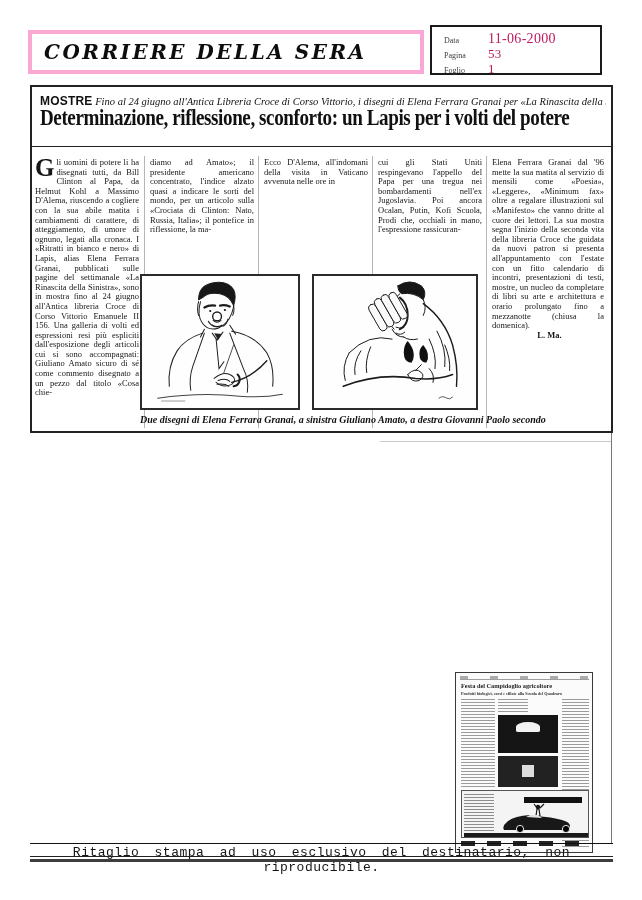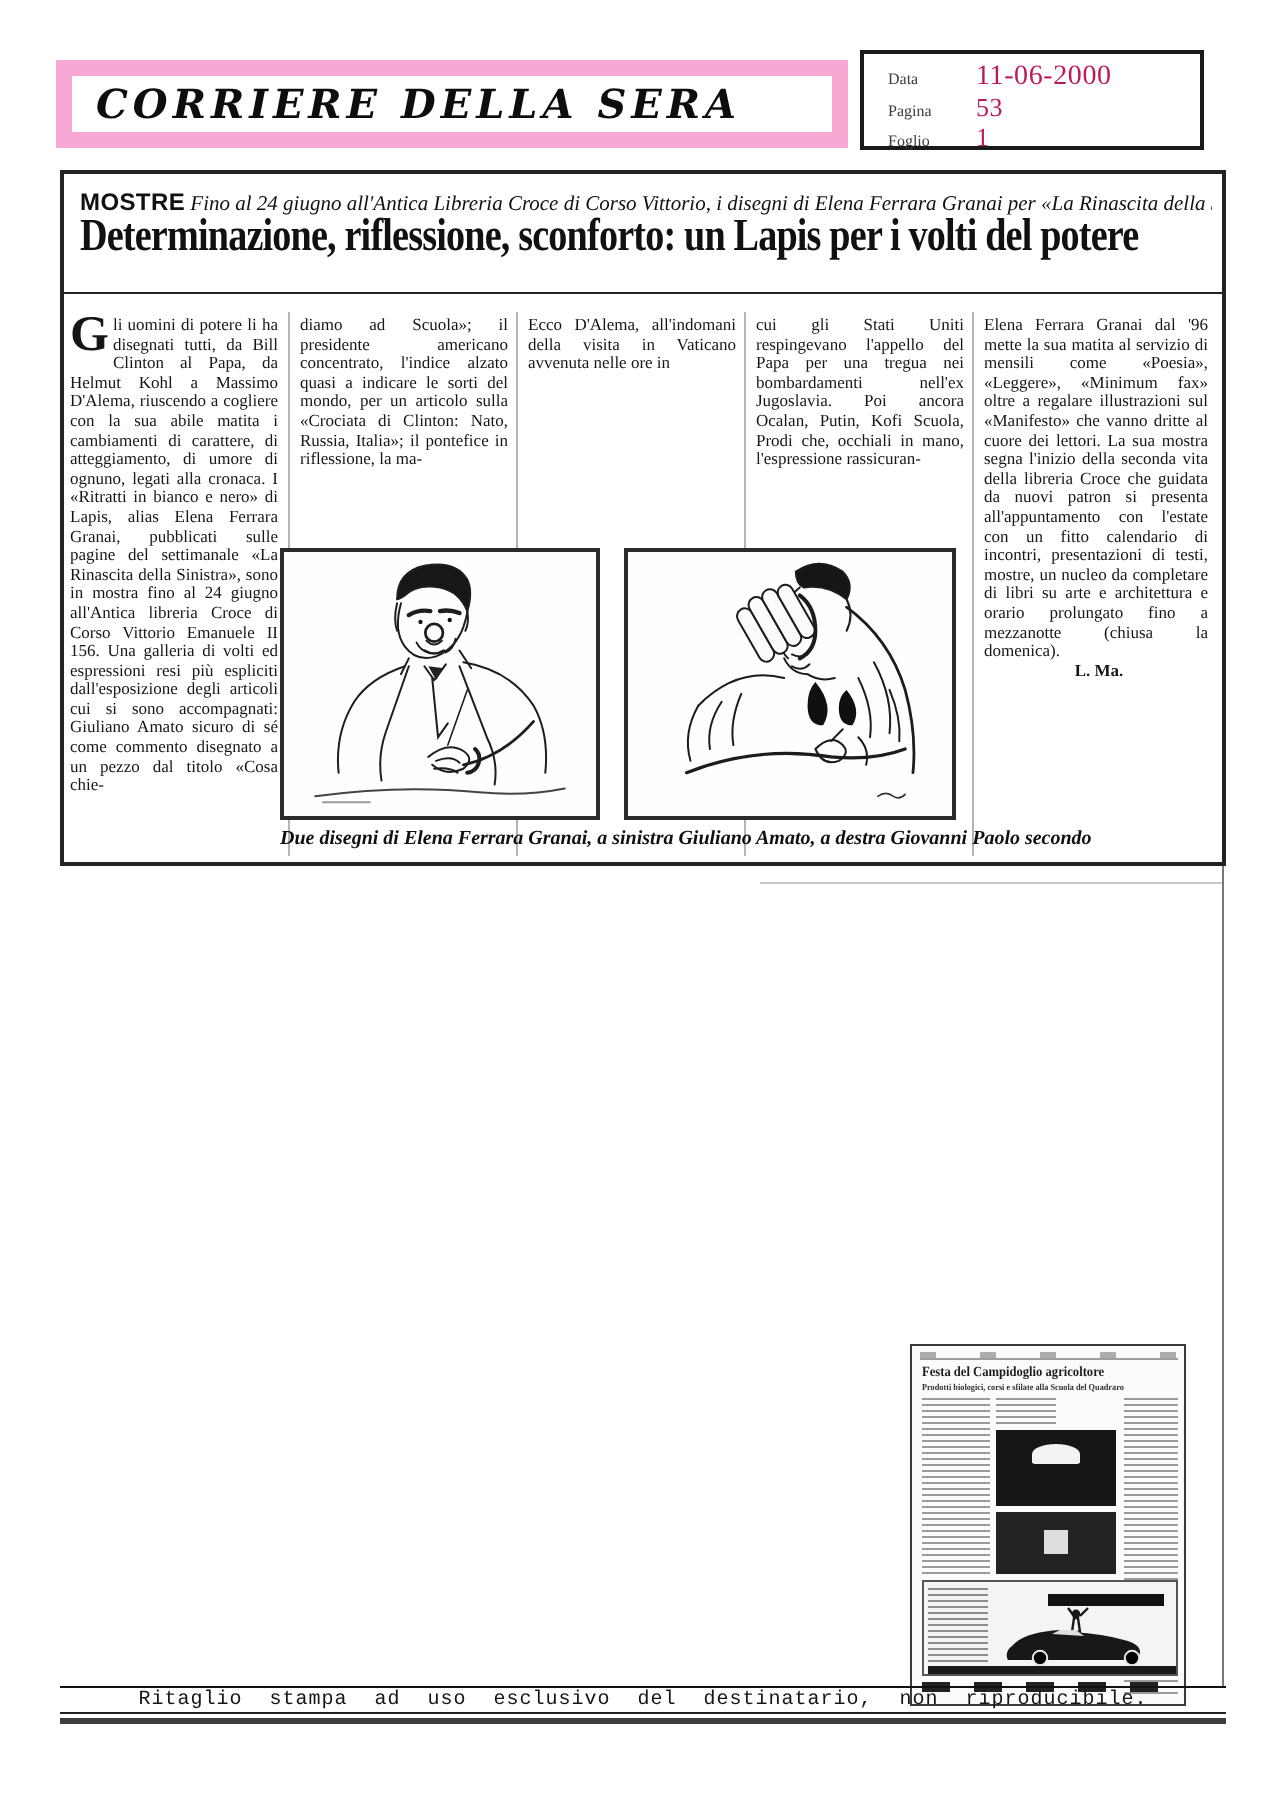--- a/index.html
+++ b/index.html
@@ -1,21 +1,21 @@
 <!DOCTYPE html>
 <html><head>
 <meta charset="utf-8">
 <style>
   * { margin:0; padding:0; box-sizing:border-box; }
   html,body { width:642px; height:900px; background:#e9e9e9; }
   body { font-family:"Liberation Serif", serif; color:#111; }
   .page { position:absolute; left:0; top:0; width:642px; height:900px; background:#ffffff; overflow:hidden; }
 
   
-  .logo-box { position:absolute; left:28px; top:30px; width:396px; height:44px; border:8px solid #f9a8d4; display:flex; align-items:center; }
+  .logo-box { position:absolute; left:28px; top:30px; width:396px; height:44px; border:4px solid #f9a8d4; display:flex; align-items:center; }
   .logo { font-family:"DejaVu Serif", serif; font-weight:bold; font-style:italic; font-size:20px; letter-spacing:2.5px; padding-left:12px; color:#0d0d0d; white-space:nowrap; }
   .meta-box { position:absolute; left:430px; top:25px; width:172px; height:50px; border:2px solid #1a1a1a; padding:4px 6px 0 12px; font-family:Liberation Serif, serif; }
   .meta-row { display:flex; align-items:baseline; height:15px; }
   .meta-label { width:44px; font-size:8px; color:#3c3c3c; }
   .meta-value { font-size:13px; color:#be185d; letter-spacing:0.3px; }
 
   
   .article-frame { position:absolute; left:30px; top:85px; width:583px; height:348px; border:2px solid #222; background:#fff; }
   .kicker { position:absolute; left:8px; top:7px; width:566px; font-size:10.5px; white-space:nowrap; overflow:hidden; }
   .kicker b { font-family:"Liberation Sans", sans-serif; font-size:12px; font-weight:bold; letter-spacing:0.2px;margin-top:16px; }
@@ -58,21 +58,21 @@
   .t-ad { position:absolute; left:5px; top:117px; width:128px; height:48px; border:1px solid #555; background:#f4f4f4; overflow:hidden; }
   .t-ad-table { position:absolute; left:2px; top:3px; width:30px; height:40px; background:repeating-linear-gradient(#8d8d8d 0 1px, transparent 1px 3px); }
   .t-ad-title { position:absolute; left:62px; top:6px; width:58px; height:6px; background:#111; }
   .t-ad-bar { position:absolute; left:2px; top:42px; width:124px; height:4px; background:#1a1a1a; }
   .t-ad svg { position:absolute; left:30px; top:8px; width:96px; height:34px; }
   .t-bottom { position:absolute; left:5px; top:168px; width:128px; height:5px;
               background:repeating-linear-gradient(90deg,#222 0 14px, transparent 14px 26px); }
 
   
   .footer-rule-top { position:absolute; left:30px; top:843px; width:583px; height:1px; background:#111; }
-  .footer-text { position:absolute; left:30px; top:845px; width:583px; text-align:center; font-family:"Liberation Mono", monospace; font-size:10px; letter-spacing:0.5px; word-spacing:7px; color:#151515; }
+  .footer-text { position:absolute; left:30px; top:845px; width:583px; text-align:center; font-family:"Liberation Mono", monospace; font-size:13px; letter-spacing:0.5px; word-spacing:7px; color:#151515; }
   .footer-rule-b1 { position:absolute; left:30px; top:856px; width:583px; height:1px; background:#222; }
   .footer-rule-b2 { position:absolute; left:30px; top:859px; width:583px; height:3px; background:#3d3d3d; }
 
   .sketch path, .sketch circle, .sketch rect { vector-effect:non-scaling-stroke; }
 </style>
 </head>
 <body>
 
 <div class="page">
 
@@ -103,21 +103,21 @@
     <div class="headline">
       <span>Determinazione, riflessione, sconforto: un Lapis per i volti del potere</span>
     </div>
     <div class="head-rule"></div>
   </div>
 
   <div class="bodycol" style="left:35px; top:158px; height:270px;">
     <p><span class="dropcap">G</span><span>li uomini di potere li ha disegnati tutti, da Bill Clinton al Papa, da Helmut Kohl a Massimo D'Alema, riuscendo a cogliere con la sua abile matita i cambiamenti di carattere, di atteggiamento, di umore di ognuno, legati alla cronaca. I «Ritratti in bianco e nero» di Lapis, alias Elena Ferrara Granai, pubblicati sulle pagine del settimanale «La Rinascita della Sinistra», sono in mostra fino al 24 giugno all'Antica libreria Croce di Corso Vittorio Emanuele II 156. Una galleria di volti ed espressioni resi più espliciti dall'esposizione degli articoli cui si sono accompagnati: Giuliano Amato sicuro di sé come commento disegnato a un pezzo dal titolo «Cosa chie-</span></p>
   </div>
   <div class="bodycol" style="left:150px; top:158px; height:112px;">
-    <p>diamo ad Scuola»; il presidente americano concentrato, l'indice alzato quasi a indicare le sorti del mondo, per un articolo sulla «Crociata di Clinton: Nato, Russia, Italia»; il pontefice in riflessione, la ma-</p>
+    <p>diamo ad Amato»; il presidente americano concentrato, l'indice alzato quasi a indicare le sorti del mondo, per un articolo sulla «Crociata di Clinton: Nato, Russia, Italia»; il pontefice in riflessione, la ma-</p>
   </div>
   <div class="bodycol" style="left:264px; top:158px; height:112px;">
     <p>Ecco D'Alema, all'indomani della visita in Vaticano avvenuta nelle ore in</p>
   </div>
   <div class="bodycol" style="left:378px; top:158px; height:112px;">
     <p>cui gli Stati Uniti respingevano l'appello del Papa per una tregua nei bombardamenti nell'ex Jugoslavia. Poi ancora Ocalan, Putin, Kofi Scuola, Prodi che, occhiali in mano, l'espressione rassicuran-</p>
   </div>
   <div class="bodycol" style="left:492px; top:158px; width:112px; height:270px;">
     <p>Elena Ferrara Granai dal '96 mette la sua matita al servizio di mensili come «Poesia», «Leggere», «Minimum fax» oltre a regalare illustrazioni sul «Manifesto» che vanno dritte al cuore dei lettori. La sua mostra segna l'inizio della seconda vita della libreria Croce che guidata da nuovi patron si presenta all'appuntamento con l'estate con un fitto calendario di incontri, presentazioni di testi, mostre, un nucleo da completare di libri su arte e architettura e orario prolungato fino a mezzanotte (chiusa la domenica).</p>
     <p class="signature">L. Ma.</p>

